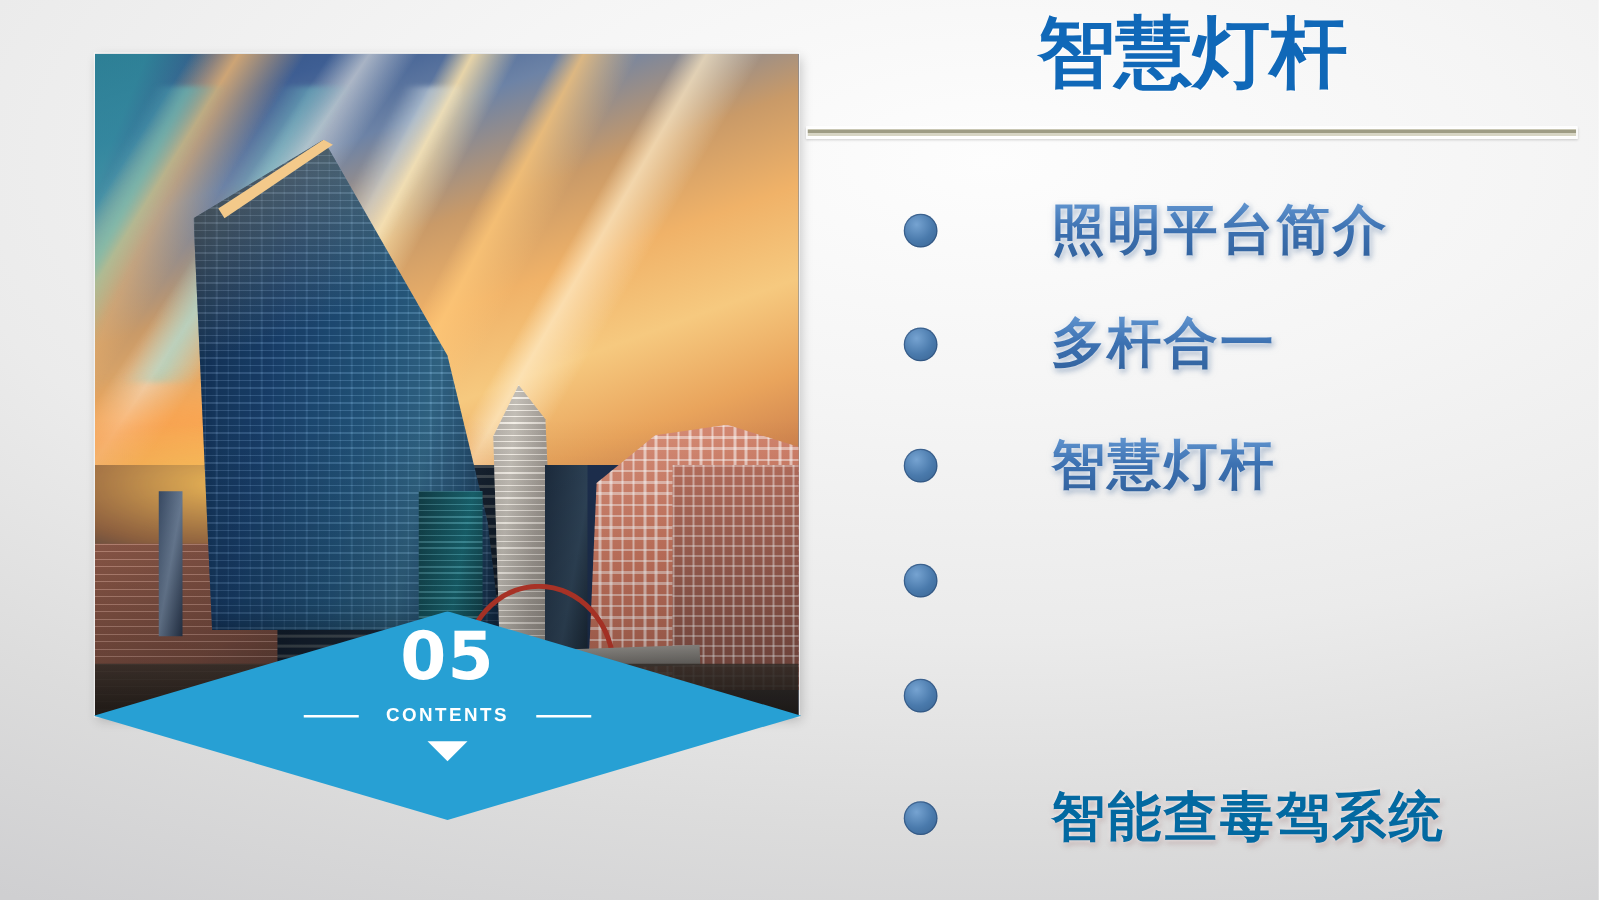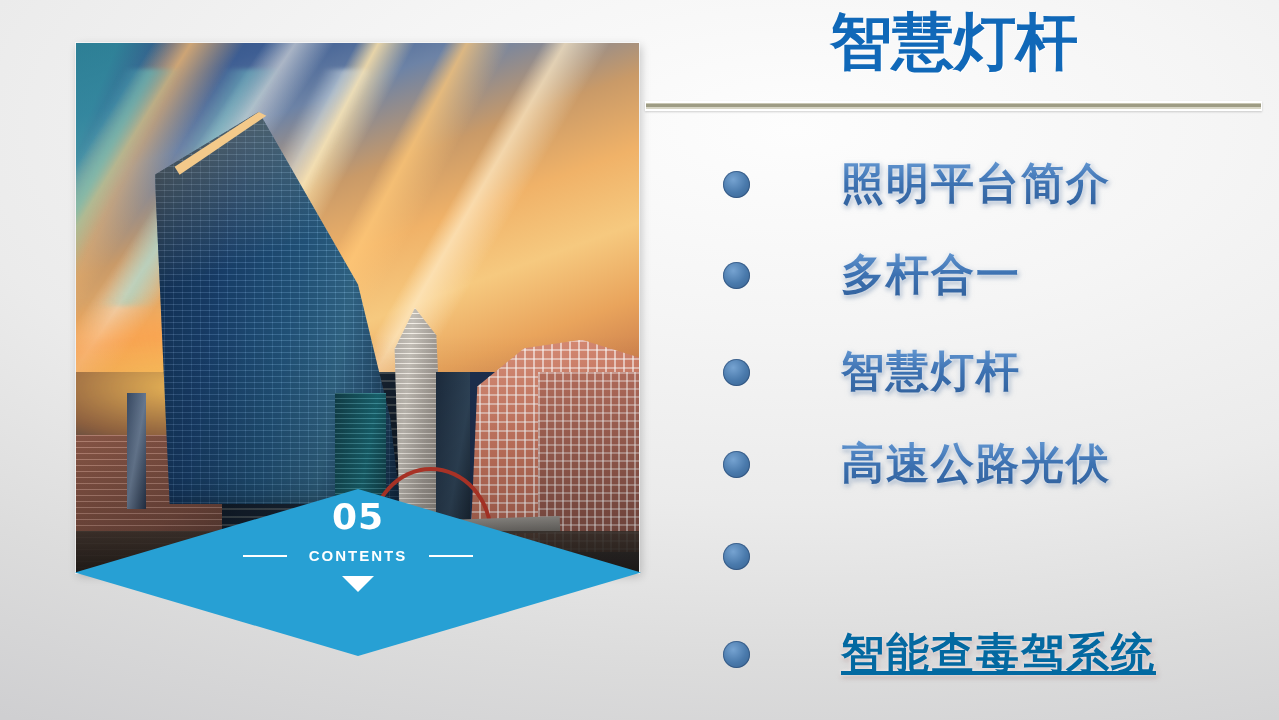--- a/index.html
+++ b/index.html
@@ -146,21 +146,21 @@
     position:absolute; left:75px; top:489px; width:566px; height:167px;
     background:#27a0d4;
     clip-path: polygon(50% 0%, 100% 50%, 50% 100%, 0% 50%);
   }
   .badge-text{
     position:absolute; left:75px; top:489px; width:566px; height:167px;
     display:flex; flex-direction:column; align-items:center; justify-content:flex-start;
     padding-top:10px; color:#fff; pointer-events:none;
   }
   .badge-num{
-    font-size:36px; font-weight:bold; line-height:1; letter-spacing:1px;
+    font-size:53px; font-weight:bold; line-height:1; letter-spacing:1px;
     font-family:"DejaVu Sans","Liberation Sans",sans-serif;
   }
   .badge-row{ display:flex; align-items:center; gap:22px; margin-top:12px; }
   .badge-rule{ width:44px; height:2px; background:#fff; display:block; }
   .badge-label{ font-size:15px; font-weight:bold; letter-spacing:2px; }
   .badge-caret{
     margin-top:12px; width:0; height:0;
     border-left:16px solid transparent; border-right:16px solid transparent;
     border-top:16px solid #fff;
   }
@@ -188,21 +188,20 @@
     position:absolute; left:78px; width:27px; height:27px; border-radius:50%;
     background: radial-gradient(circle at 38% 32%, #6f9ece 0%, #4a79ab 48%, #3a6governing 100%);
     background: radial-gradient(circle at 38% 32%, #76a3d1 0%, #4a7aac 52%, #37618f 100%);
     box-shadow: inset 0 0 0 1px rgba(40,70,110,.55);
   }
   .bullet-text{
     position:absolute; left:196px;
     font-size:43px; font-weight:bold; white-space:nowrap;
     font-family:"DejaVu Sans","Liberation Sans",sans-serif;
     letter-spacing:2px;
-    text-decoration:underline;
   }
   .bullet-text.blue{
     color:#3a6fb0;
     background: linear-gradient(180deg,#6c9fd8 0%, #3d72b2 48%, #2f5e99 100%);
     -webkit-background-clip:text; background-clip:text; -webkit-text-fill-color:transparent;
     filter: drop-shadow(0 0 2px rgba(255,255,255,.95)) drop-shadow(1px 2px 2px rgba(90,120,160,.55));
   }
   .bullet-text.red{
     color:#0369a1;
     filter: drop-shadow(0 0 2px rgba(255,255,255,.95)) drop-shadow(1px 2px 2px rgba(150,110,110,.45));
@@ -260,21 +259,20 @@
       <span class="bullet-text blue">智慧灯杆</span>
     </div>
 
     <div class="bullet-item" style="top:115px;height:60px">
       <span class="bullet-dot"></span>
       <span class="bullet-text blue">多杆合一</span>
     </div>
 
     <div class="bullet-item" style="top:304px;height:60px">
       <span class="bullet-dot"></span>
-      <span class="bullet-text blue">高速公路光伏</span>
     </div>
 
     <div class="bullet-item" style="top:396px;height:60px">
       <span class="bullet-dot"></span>
     </div>
 
     <div class="bullet-item" style="top:494px;height:60px">
       <span class="bullet-dot"></span>
       <span class="bullet-text red">智能查毒驾系统</span>
     </div>

